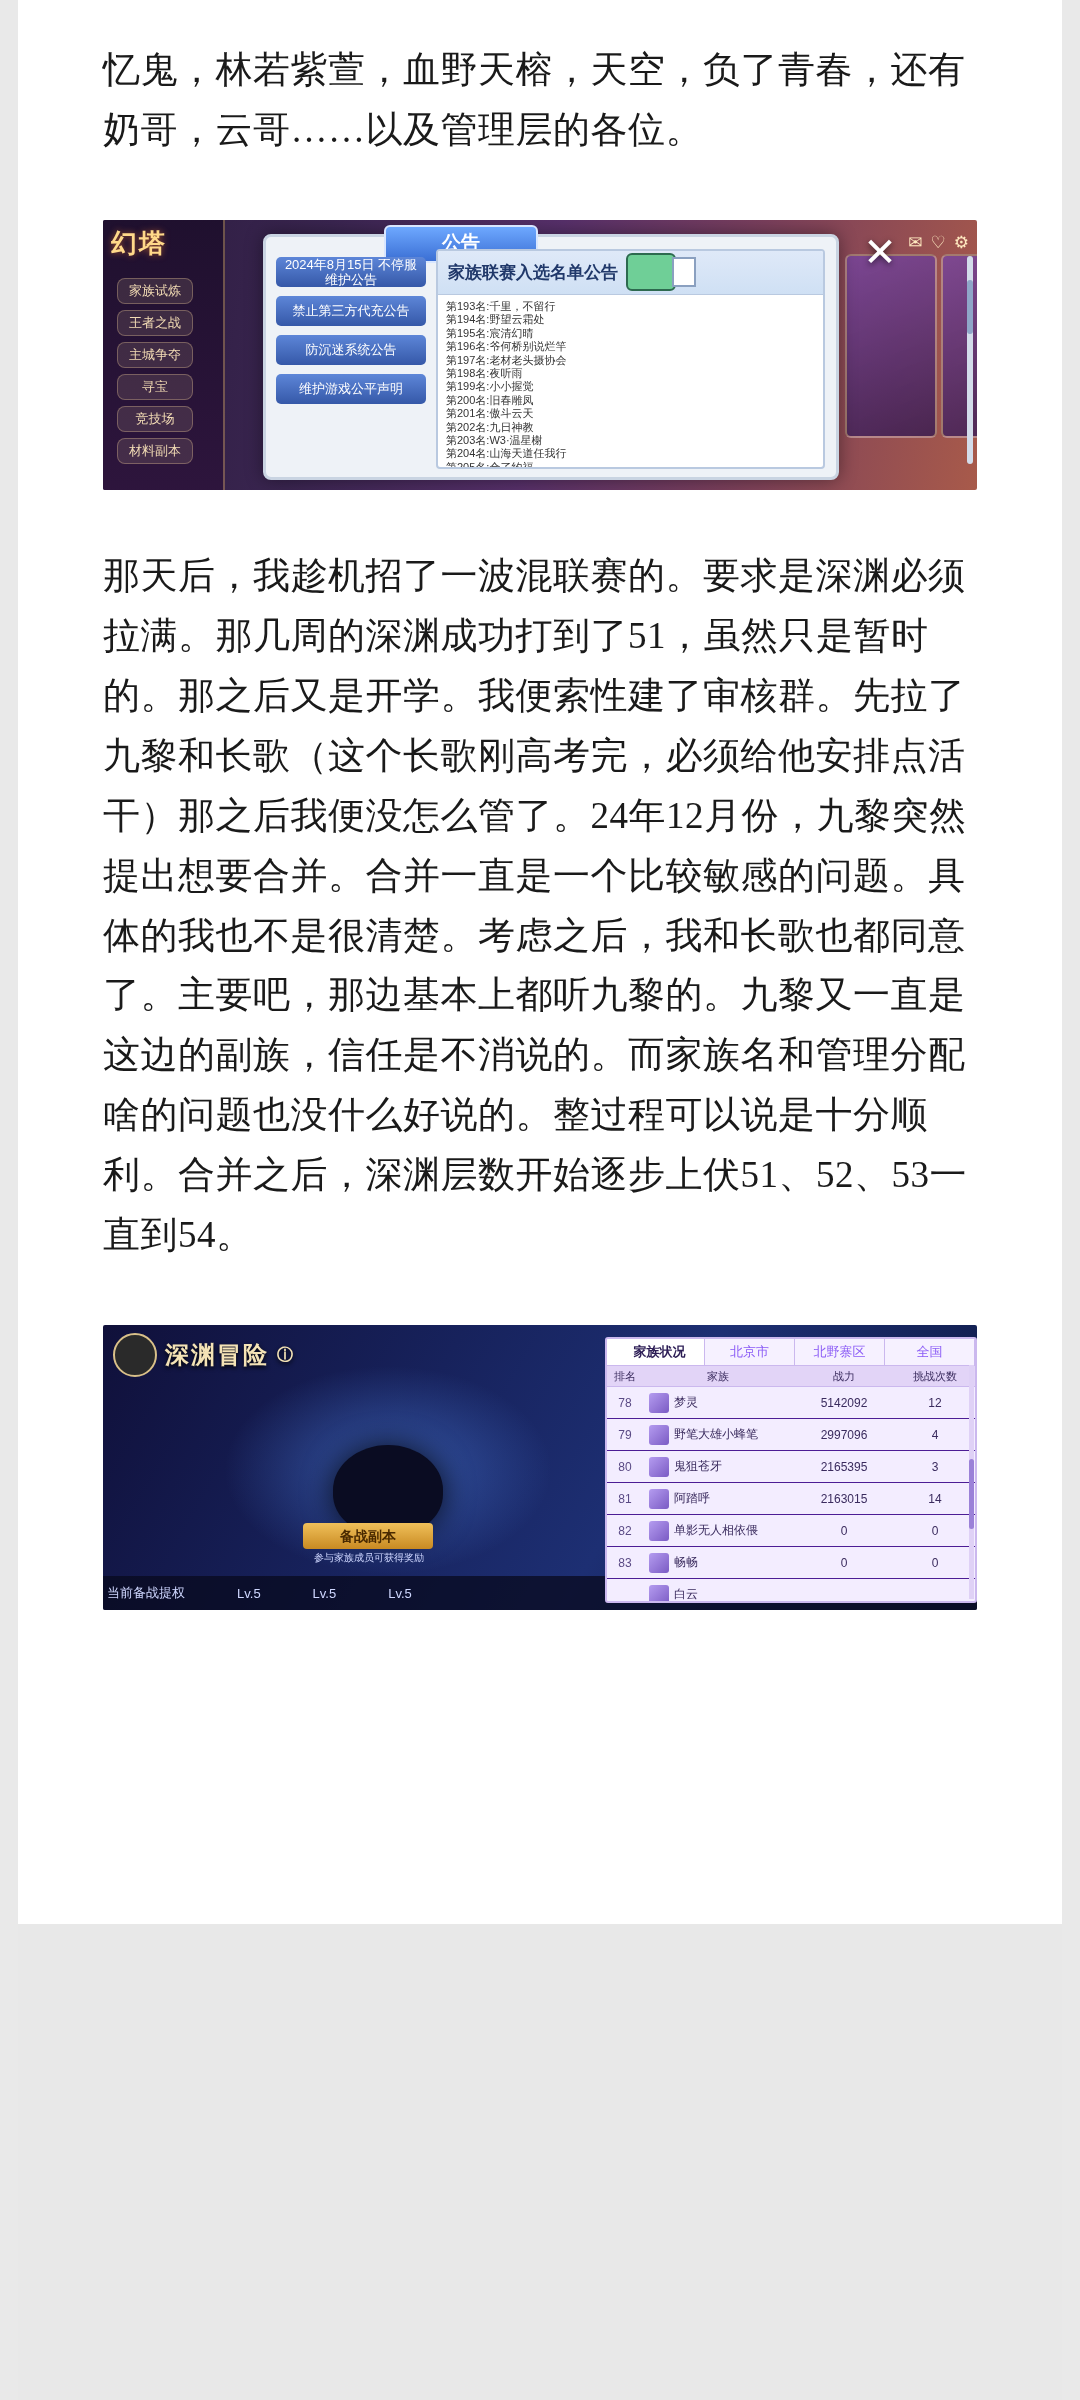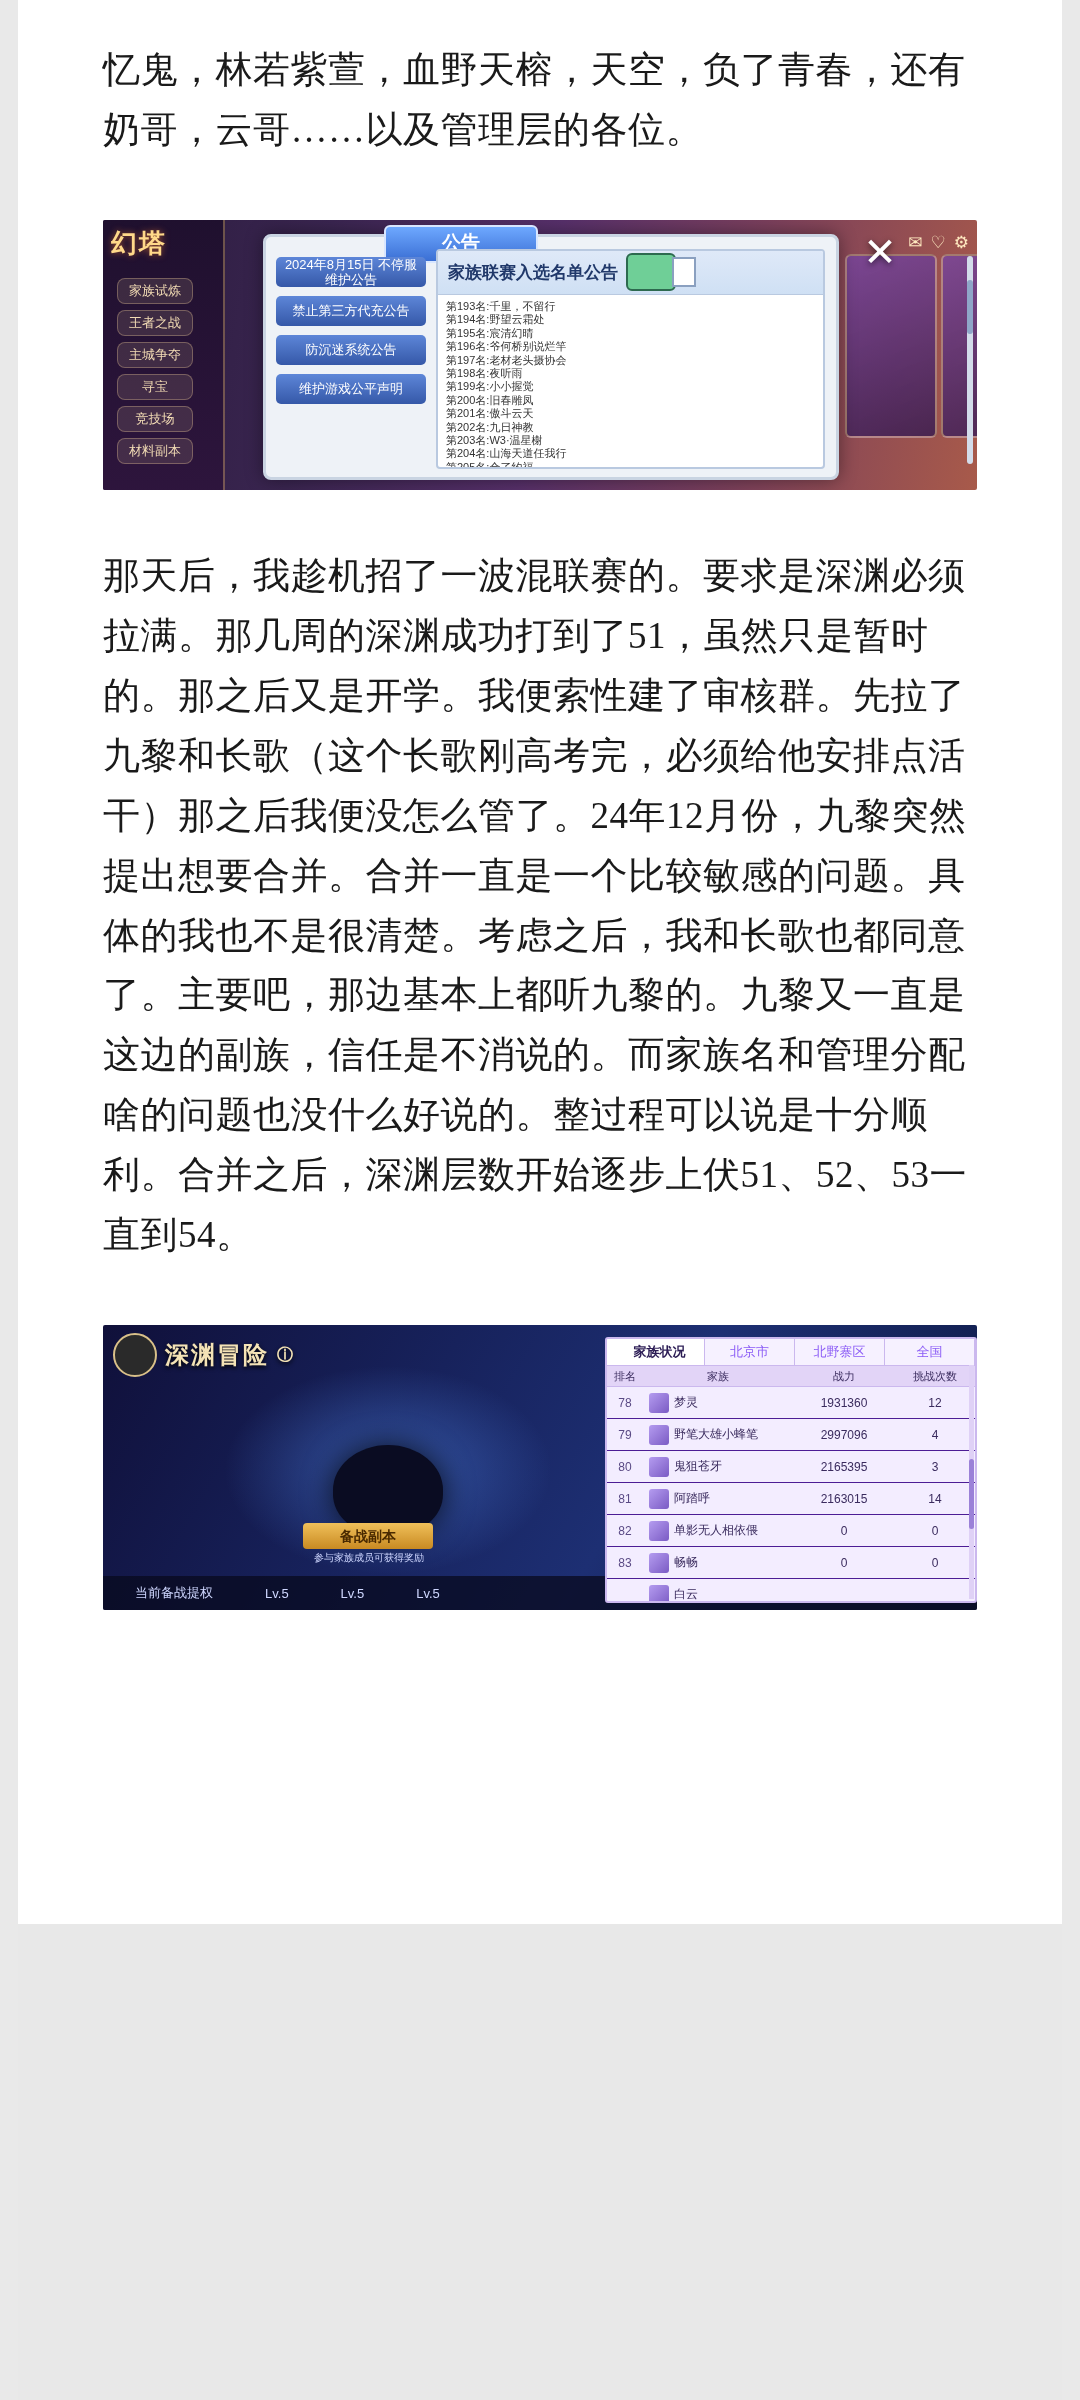--- a/index.html
+++ b/index.html
@@ -295,21 +295,21 @@
     font-size: 10px;
     text-align: center;
   }
   .fig2 .footer-bar {
     position: absolute;
     left: 0; right: 0; bottom: 0;
     height: 34px;
     background: rgba(8,10,30,.75);
     display: flex;
     align-items: center;
-    padding-left: 32px;
+    padding-left: 4px;
     gap: 52px;
     color: #cfd7ff;
     font-size: 13px;
   }
   .fig2 .rank {
     position: absolute;
     right: 0;
     top: 12px;
     width: 368px;
     height: 262px;
@@ -521,21 +521,21 @@
               <th style="width:34px">排名</th>
               <th style="width:148px">家族</th>
               <th style="width:100px">战力</th>
               <th>挑战次数</th>
             </tr>
           </thead>
           <tbody>
             <tr>
               <td class="rankno">78</td>
               <td class="nm"><span class="avatar-mini"></span><span>梦灵</span></td>
-              <td>1931360</td>
+              <td>5142092</td>
               <td>12</td>
             </tr>
             <tr>
               <td class="rankno">79</td>
               <td class="nm"><span class="avatar-mini"></span><span>野笔大雄小蜂笔</span></td>
               <td>2997096</td>
               <td>4</td>
             </tr>
             <tr>
               <td class="rankno">80</td>

